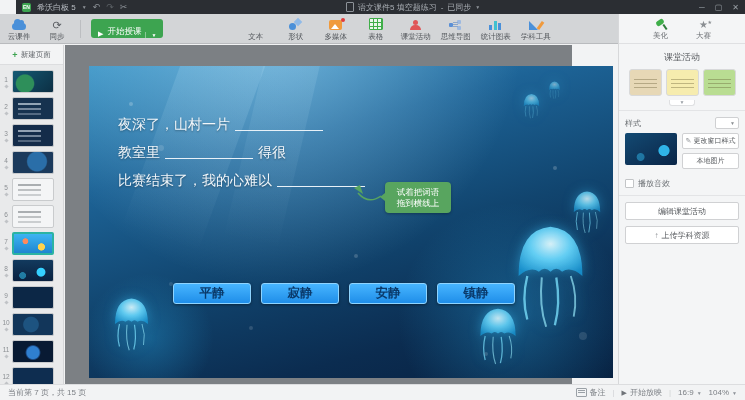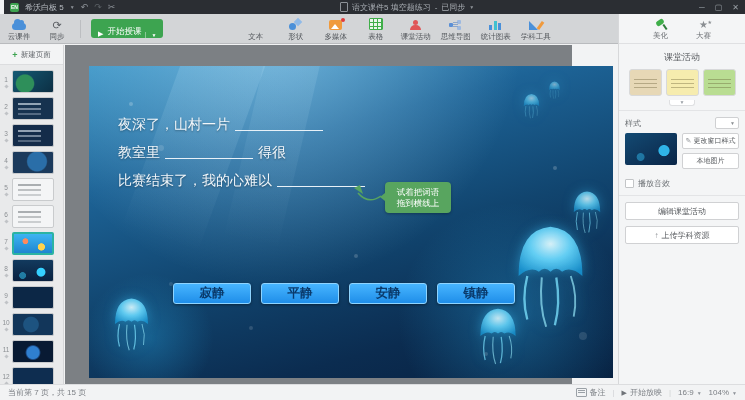--- a/index.html
+++ b/index.html
@@ -1,20 +1,20 @@
 <!DOCTYPE html>
 <html><head>
 <meta charset="utf-8">
 <style>
   html,body{margin:0;padding:0;}
   body{width:745px;height:400px;position:relative;overflow:hidden;background:#f2f3f4;
        font-family:"Liberation Sans",sans-serif;-webkit-user-select:none;user-select:none;}
 
   
-  .titlebar{position:absolute;top:0;left:4px;right:0;height:14px;background:#2b2e33;
+  .titlebar{position:absolute;top:0;left:16px;right:0;height:14px;background:#2b2e33;
             display:flex;align-items:center;padding:0 6px;gap:6px;color:#b9bec4;font-size:8px;}
   .logo{width:9px;height:9px;background:#3da450;border-radius:2px;color:#fff;font-size:5px;
         font-weight:bold;display:flex;align-items:center;justify-content:center;flex:0 0 auto;}
   .tb-glyph{color:#8d9298;font-size:9px;line-height:1;}
   .tb-glyph.dim{color:#5c6166;}
   .caret{font-size:5px;color:#8d9298;}
   .doc-group{flex:1;display:flex;justify-content:center;align-items:center;gap:4px;color:#a9aeb4;}
   .doc-icon{width:6px;height:8px;border:1px solid #8d9298;border-radius:1px;background:transparent;}
   .win-controls{display:flex;gap:10px;color:#9aa0a6;font-size:8px;}
 
@@ -427,23 +427,23 @@
       <polygon points="265,122 274,128 271,119" fill="#58a55f"></polygon>
     </svg>
 
     <div class="callout">
       <span>试着把词语</span>
       <span>拖到横线上</span>
     </div>
 
     <div class="chips">
 
+        <div class="chip">平静</div>
+
         <div class="chip">寂静</div>
-
-        <div class="chip">平静</div>
 
         <div class="chip">安静</div>
 
         <div class="chip">镇静</div>
       </div>
   </div>
 </div>
 
 <div class="right-panel">
   <div class="rp-top">

